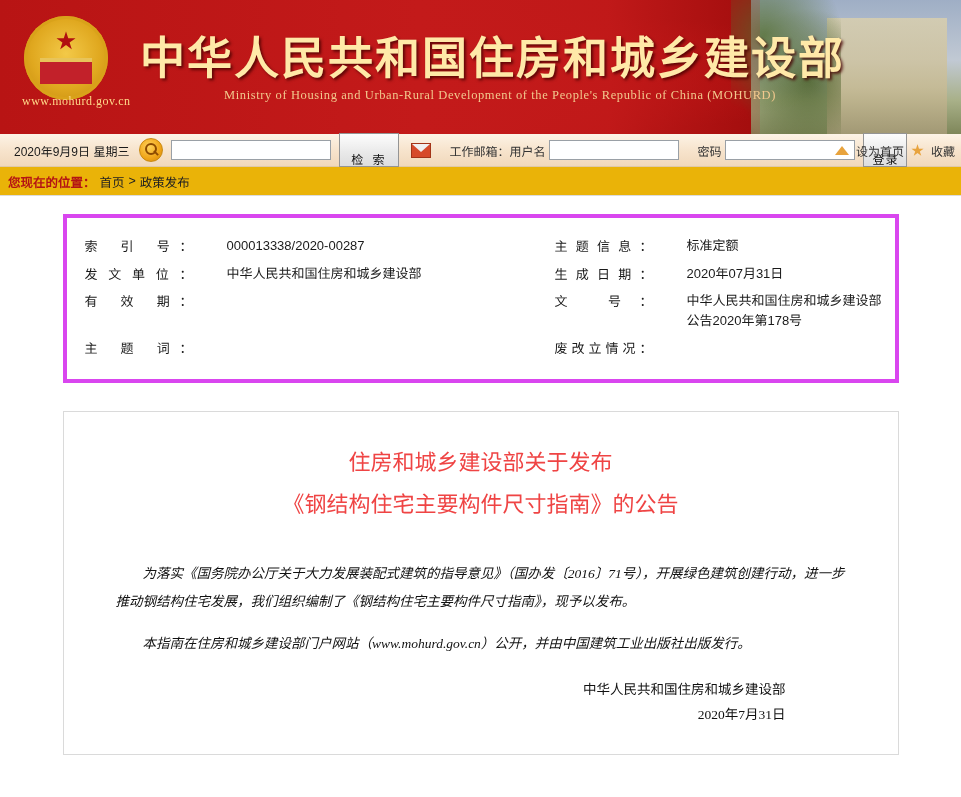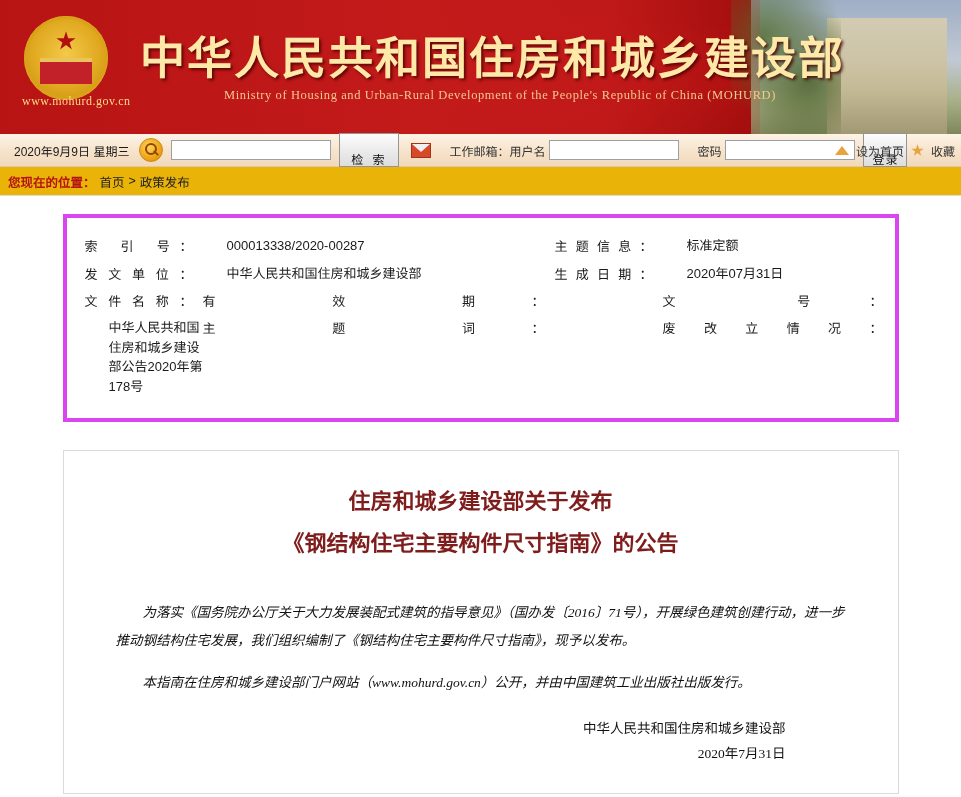--- a/index.html
+++ b/index.html
@@ -267,22 +267,22 @@
     margin: 28px auto 0 auto;
     border: 1px solid #dadada;
     background: #fff;
     box-sizing: border-box;
     padding: 30px 52px 26px 52px;
     min-height: 330px;
   }
   .art-title {
     text-align: center;
     font-size: 22px;
-    font-weight: bold;
-    color: #7f1d1d;
+    font-weight: normal;
+    color: #ef4444;
     font-family: "Liberation Serif", serif;
     line-height: 1.9;
   }
   .art-body {
     margin-top: 34px;
     font-size: 13.5px;
     color: #111;
     line-height: 2.1;
     font-family: "Liberation Serif", serif;
   }
@@ -348,21 +348,20 @@
       <div class="mlabel">索 引 号：</div>
       <div class="mvalue">000013338/2020-00287</div>
       <div class="mlabel">主题信息：</div>
       <div class="mvalue">标准定额</div>
 
       <div class="mlabel">发文单位：</div>
       <div class="mvalue">中华人民共和国住房和城乡建设部</div>
       <div class="mlabel">生成日期：</div>
       <div class="mvalue">2020年07月31日</div>
 
-      <div class="mlabel">文件名称：</div>
       <div class="mlabel">有 效 期：</div>
       <div class="mvalue"></div>
 
       <div class="mlabel">文    号：</div>
       <div class="mvalue">中华人民共和国住房和城乡建设部公告2020年第178号</div>
       <div class="mlabel">主 题 词：</div>
       <div class="mvalue"></div>
 
       <div class="mlabel">废改立情况：</div>
       <div class="mvalue"></div>

